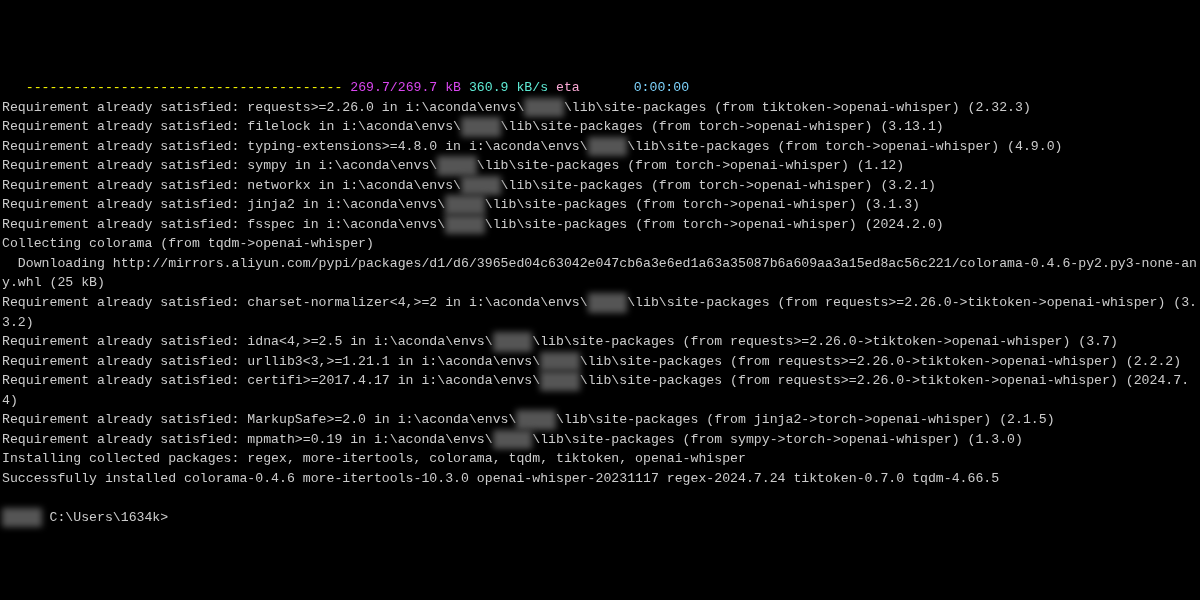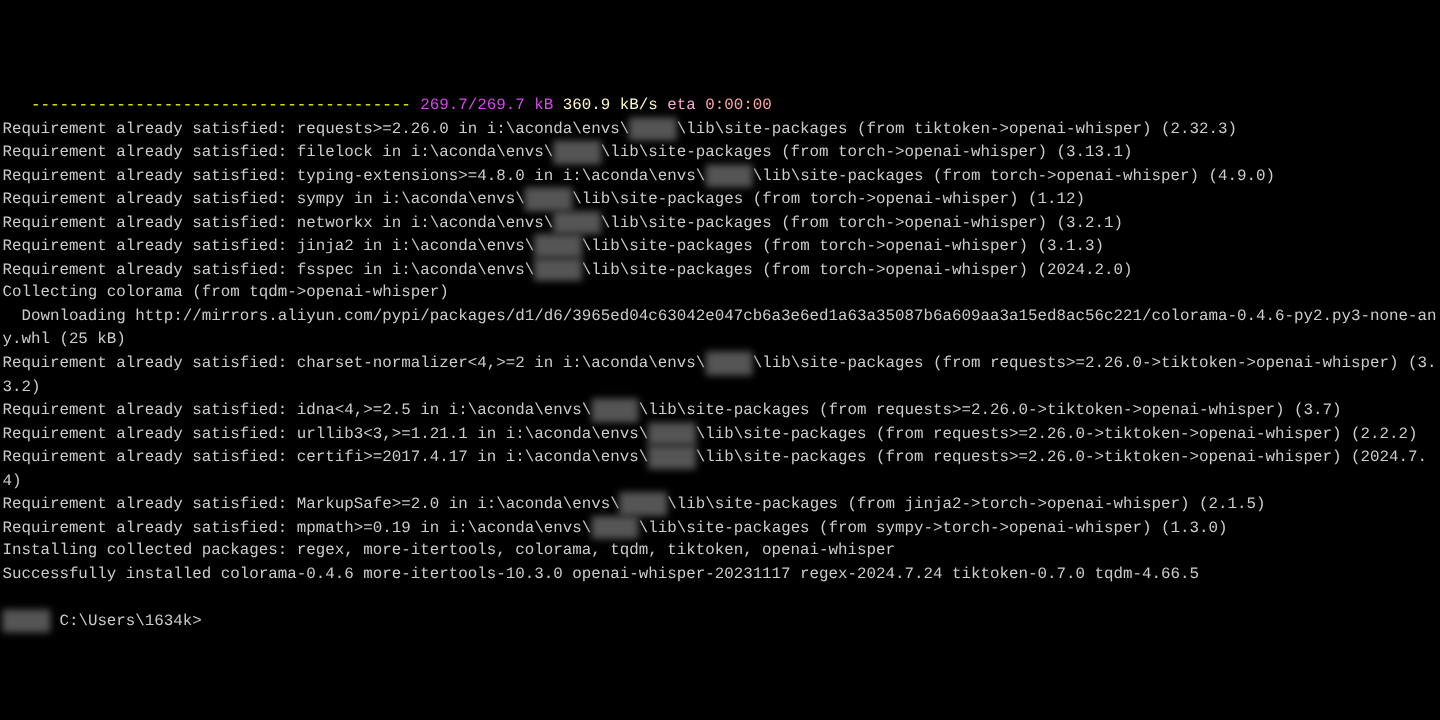--- a/index.html
+++ b/index.html
@@ -12,22 +12,22 @@
       padding: 0;
       width: 1200px;
       height: 600px;
       overflow: hidden;
       white-space: pre-wrap;
       word-break: break-all;
     }
     .term { padding: 0 2px; }
     .yellow { color: #ffff00; }
     .green  { color: #d946ef; }
-    .red    { color: #fef9c3; }
-    .cyan   { color: #fca5a5; }
+    .red    { color: #5eead4; }
+    .cyan   { color: #7dd3fc; margin-left: 46px; }
     .gray   { color: #f9a8d4; }
     .blur {
       display: inline-block;
       background: #555;
       color: transparent;
       filter: blur(3px);
       border-radius: 1px;
       user-select: none;
     }
     .line { display: block; }

